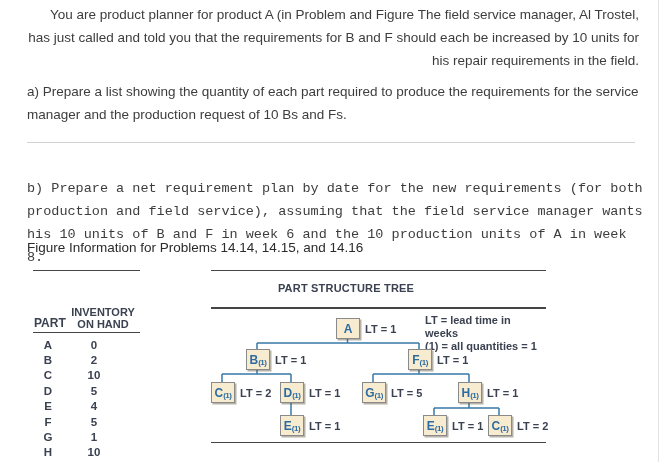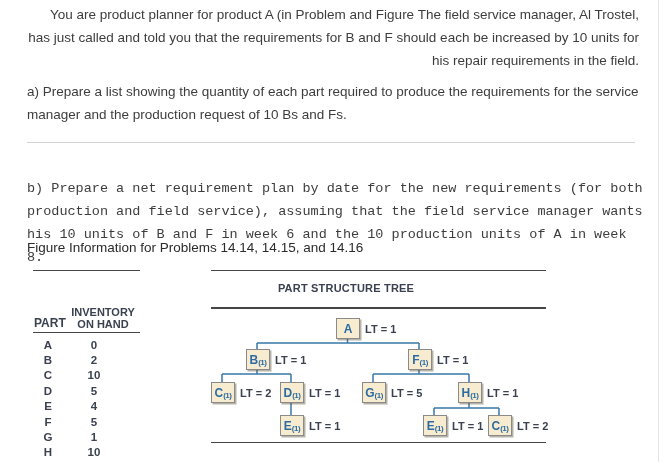--- a/index.html
+++ b/index.html
@@ -101,20 +101,24 @@
   <div class="tree-rule"></div>
 
   <svg class="tree-svg" width="335" height="171" viewBox="0 0 335 171">
     <path d="M136.5 66 L136.5 72 M46 72 L208 72 M46 72 L46 79 M208 72 L208 79
              M46 97 L46 103 M11 103 L80 103 M11 103 L11 112 M80 103 L80 112
              M80 130 L80 145
              M208 97 L208 103 M162 103 L258 103 M162 103 L162 112 M258 103 L258 112
              M258 130 L258 137 M223 137 L288 137 M223 137 L223 145 M288 137 L288 145" stroke="#3878a8" stroke-width="1.5" fill="none"></path>
   </svg>
 
+  <div class="legend fig-text">
+    <div>LT = lead time in weeks</div>
+    <div>(1) = all quantities = 1</div>
+  </div>
 
   <div class="node" style="left:125px;top:47px;">
     <div class="node-box">
         <span>A</span>
         <span class="sub"></span>
       </div>
     <div class="node-lt">LT = 1</div>
   </div>
 
   <div class="node" style="left:35px;top:78px;">

